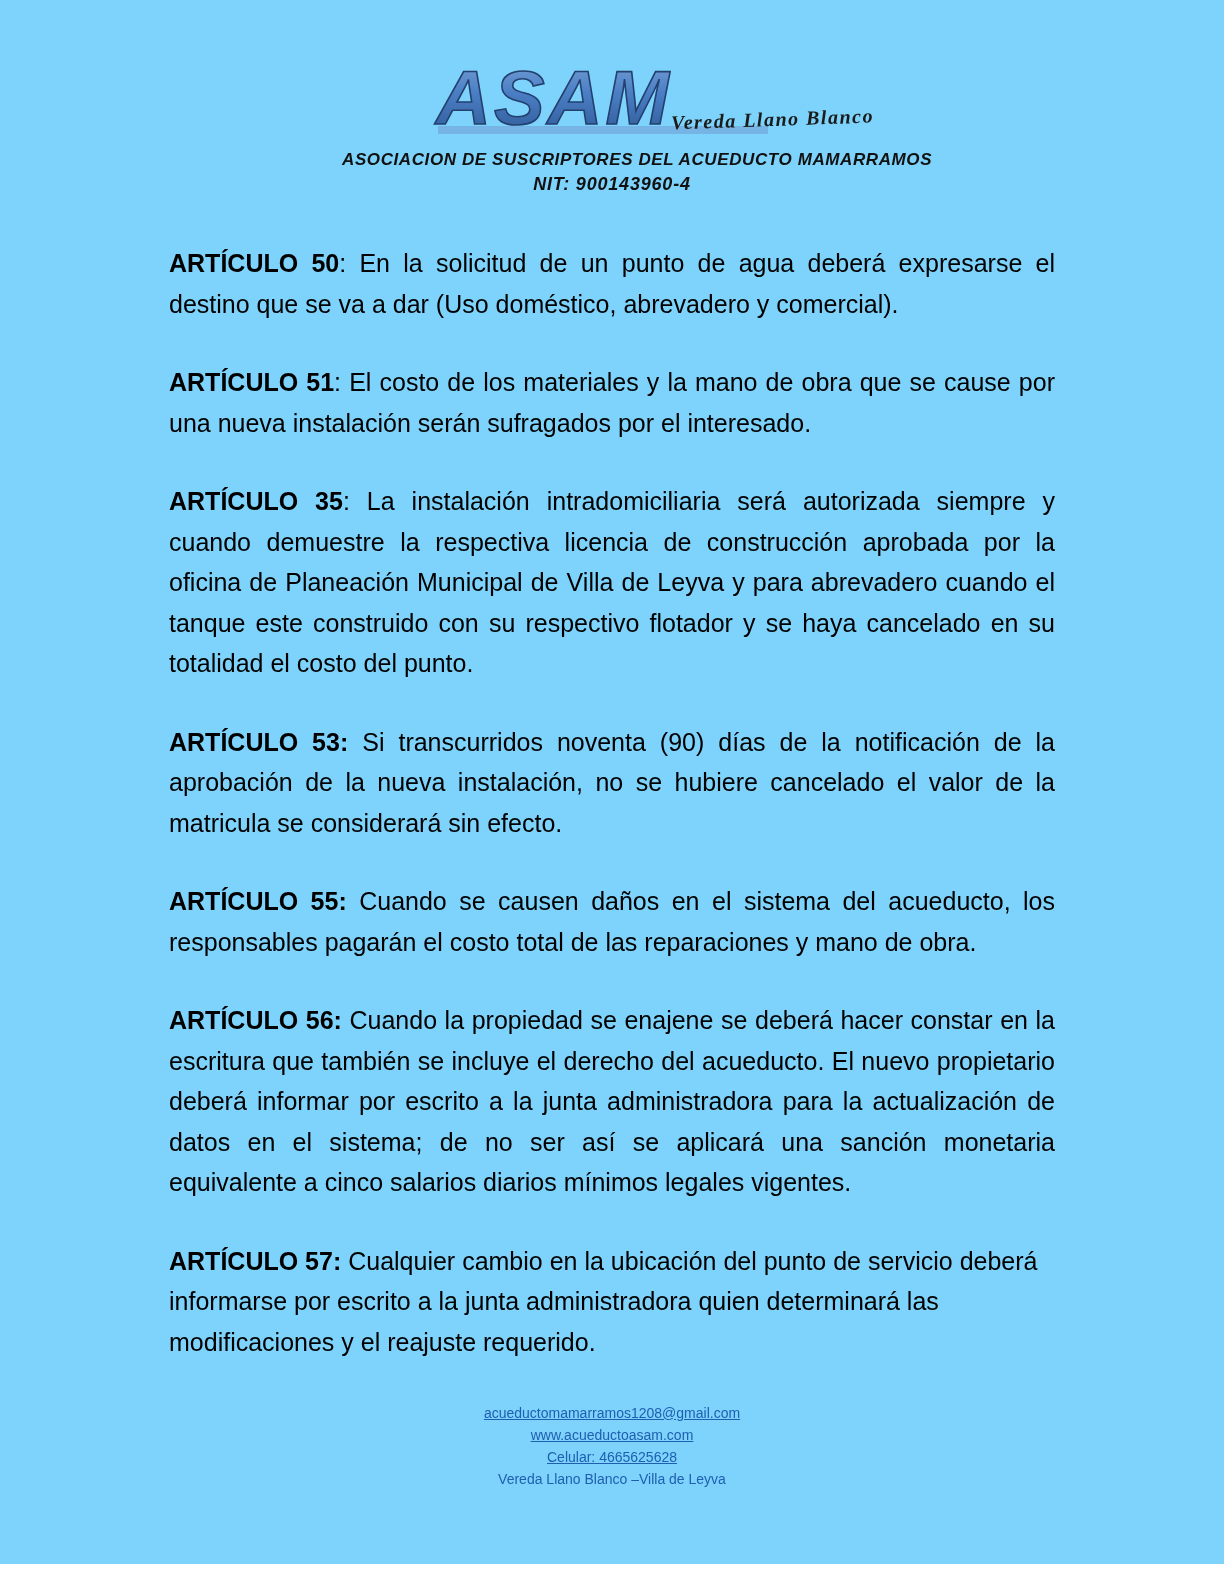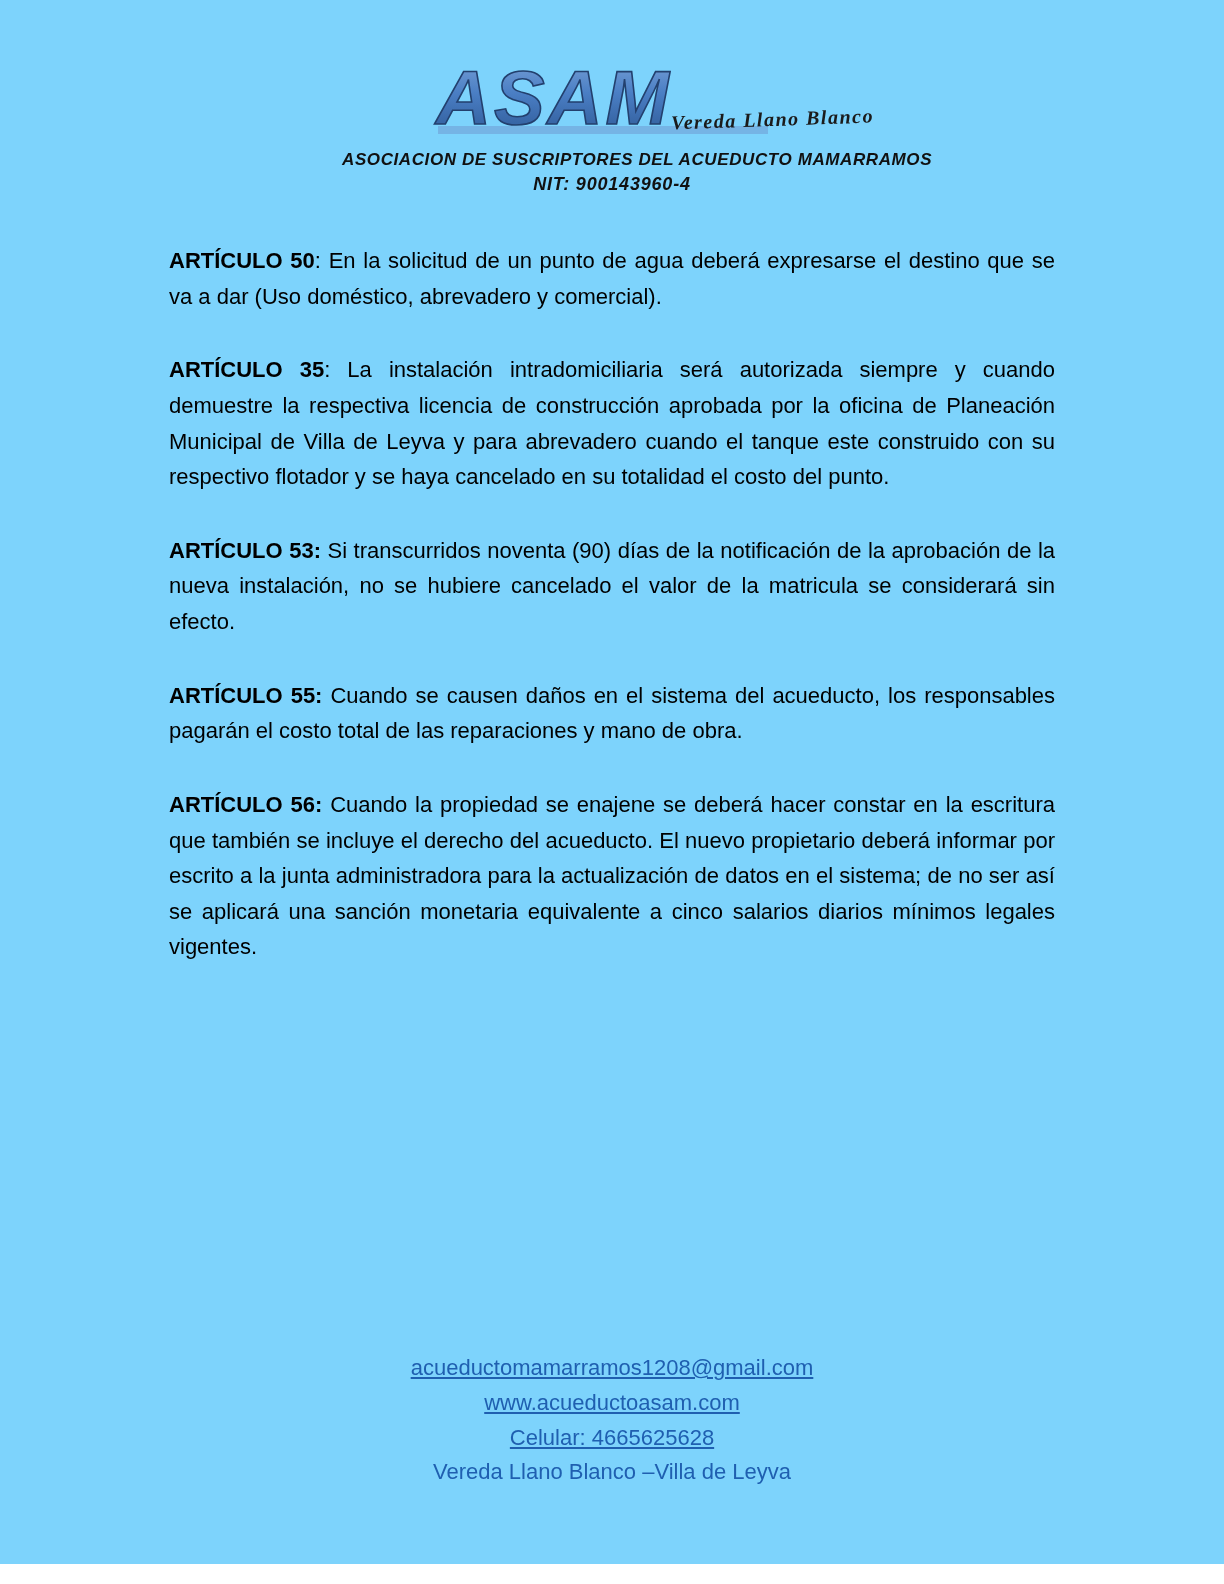--- a/index.html
+++ b/index.html
@@ -71,42 +71,42 @@
   }
 
   
   .content {
     margin: 0 auto;
     width: 886px;
     padding-top: 48px;
   }
   p.article {
     margin: 0 0 38px 0;
-    font-size: 22px;
+    font-size: 25px;
     line-height: 1.62;
     text-align: justify;
     text-justify: inter-word;
     color: #000000;
   }
   p.article.left {
     text-align: left;
   }
   p.article .lbl {
     font-weight: bold;
   }
 
   
   .footer {
     position: absolute;
     left: 0;
     right: 0;
     bottom: 74px;
     text-align: center;
     color: #1f5fb0;
-    font-size: 22px;
+    font-size: 14px;
     line-height: 1.58;
   }
   .footer a,
   .footer .flink {
     color: #1f5fb0;
     text-decoration: underline;
     display: inline-block;
   }
   .footer .fplain {
     color: #1f5fb0;
@@ -143,38 +143,44 @@
       <div class="logo-line2">NIT: 900143960-4</div>
     </div>
   </div>
 
   <div class="content">
 
     <p class="article">
       <span class="lbl">ARTÍCULO 50</span><span>: En la solicitud de un punto de agua deberá expresarse el destino que se va a dar (Uso doméstico, abrevadero y comercial).</span>
     </p>
 
+    <p class="article">
+      <span class="lbl">ARTÍCULO 51</span><span>: El costo de los materiales y la mano de obra que se cause por una nueva instalación serán sufragados por el interesado.</span>
+    </p>
 
     <p class="article">
       <span class="lbl">ARTÍCULO 35</span><span>: La instalación intradomiciliaria será autorizada siempre y cuando demuestre la respectiva licencia de construcción aprobada por la oficina de Planeación Municipal de Villa de Leyva y para abrevadero cuando el tanque este construido con su respectivo flotador y se haya cancelado en su totalidad el costo del punto.</span>
     </p>
 
     <p class="article">
       <span class="lbl">ARTÍCULO 53:</span><span> Si transcurridos noventa (90) días de la notificación de la aprobación de la nueva instalación, no se hubiere cancelado el valor de la matricula se considerará sin efecto.</span>
     </p>
 
 
     <p class="article">
       <span class="lbl">ARTÍCULO 55:</span><span> Cuando se causen daños en el sistema del acueducto, los responsables pagarán el costo total de las reparaciones y mano de obra.</span>
     </p>
 
     <p class="article">
       <span class="lbl">ARTÍCULO 56:</span><span> Cuando la propiedad se enajene se deberá hacer constar en la escritura que también se incluye el derecho del acueducto. El nuevo propietario deberá informar por escrito a la junta administradora para la actualización de datos en el sistema; de no ser así se aplicará una sanción monetaria equivalente a cinco salarios diarios mínimos legales vigentes.</span>
     </p>
 
+    <p class="article left">
+      <span class="lbl">ARTÍCULO 57:</span><span> Cualquier cambio en la ubicación del punto de servicio deberá informarse por escrito a la junta administradora quien determinará las modificaciones y el reajuste requerido.</span>
+    </p>
 
   </div>
 
   <div class="footer">
     <div><span class="flink">acueductomamarramos1208@gmail.com</span></div>
     <div><span class="flink">www.acueductoasam.com</span></div>
     <div><span class="flink">Celular: 4665625628</span></div>
     <div><span class="fplain">Vereda Llano Blanco –Villa de Leyva</span></div>
   </div>
 

